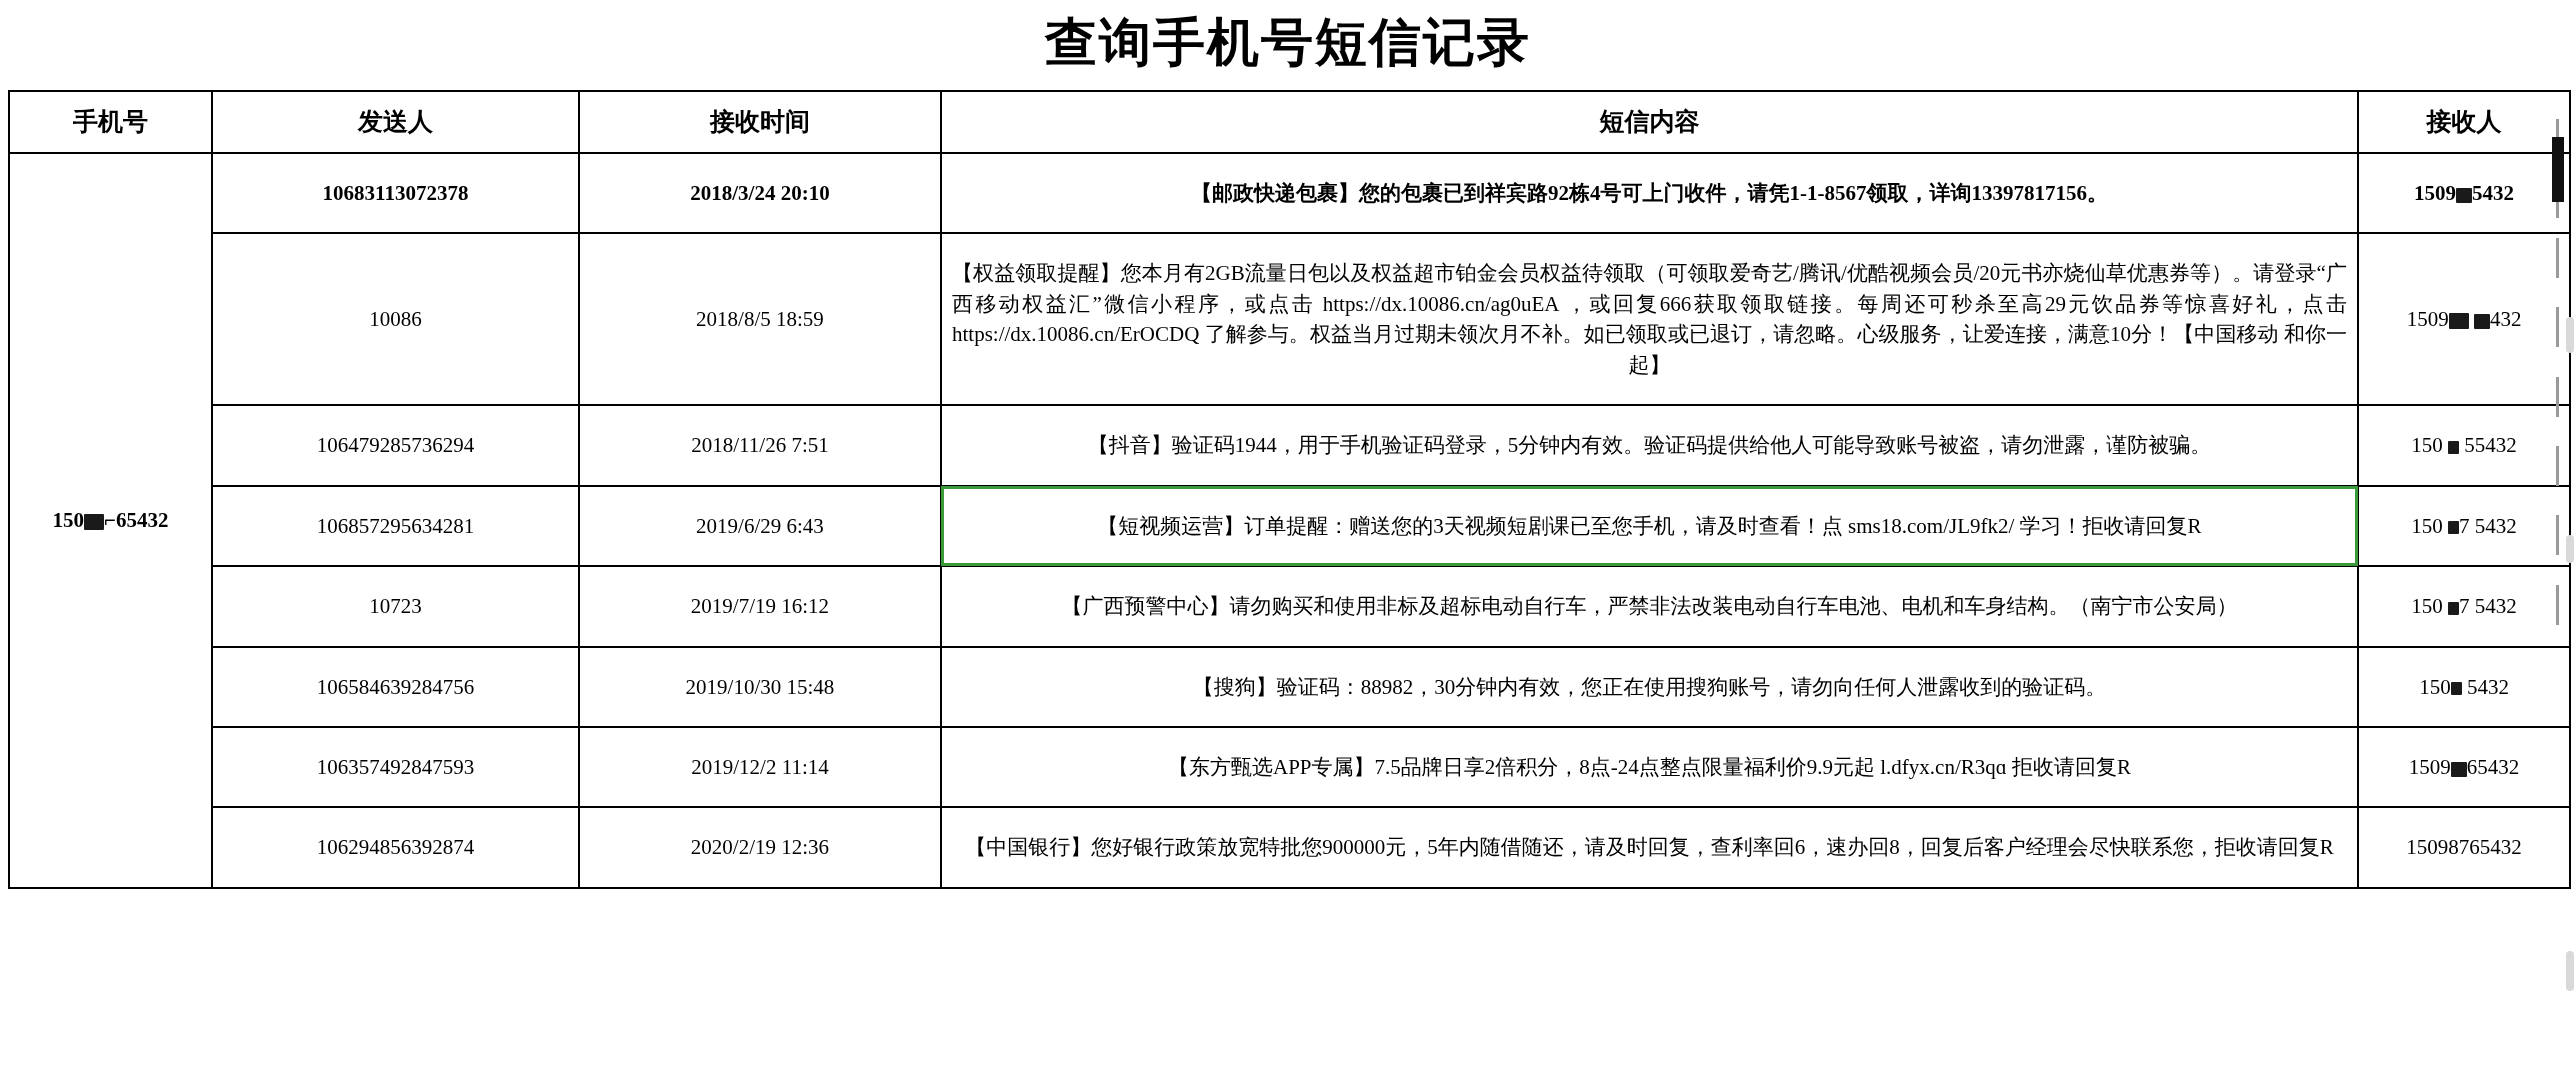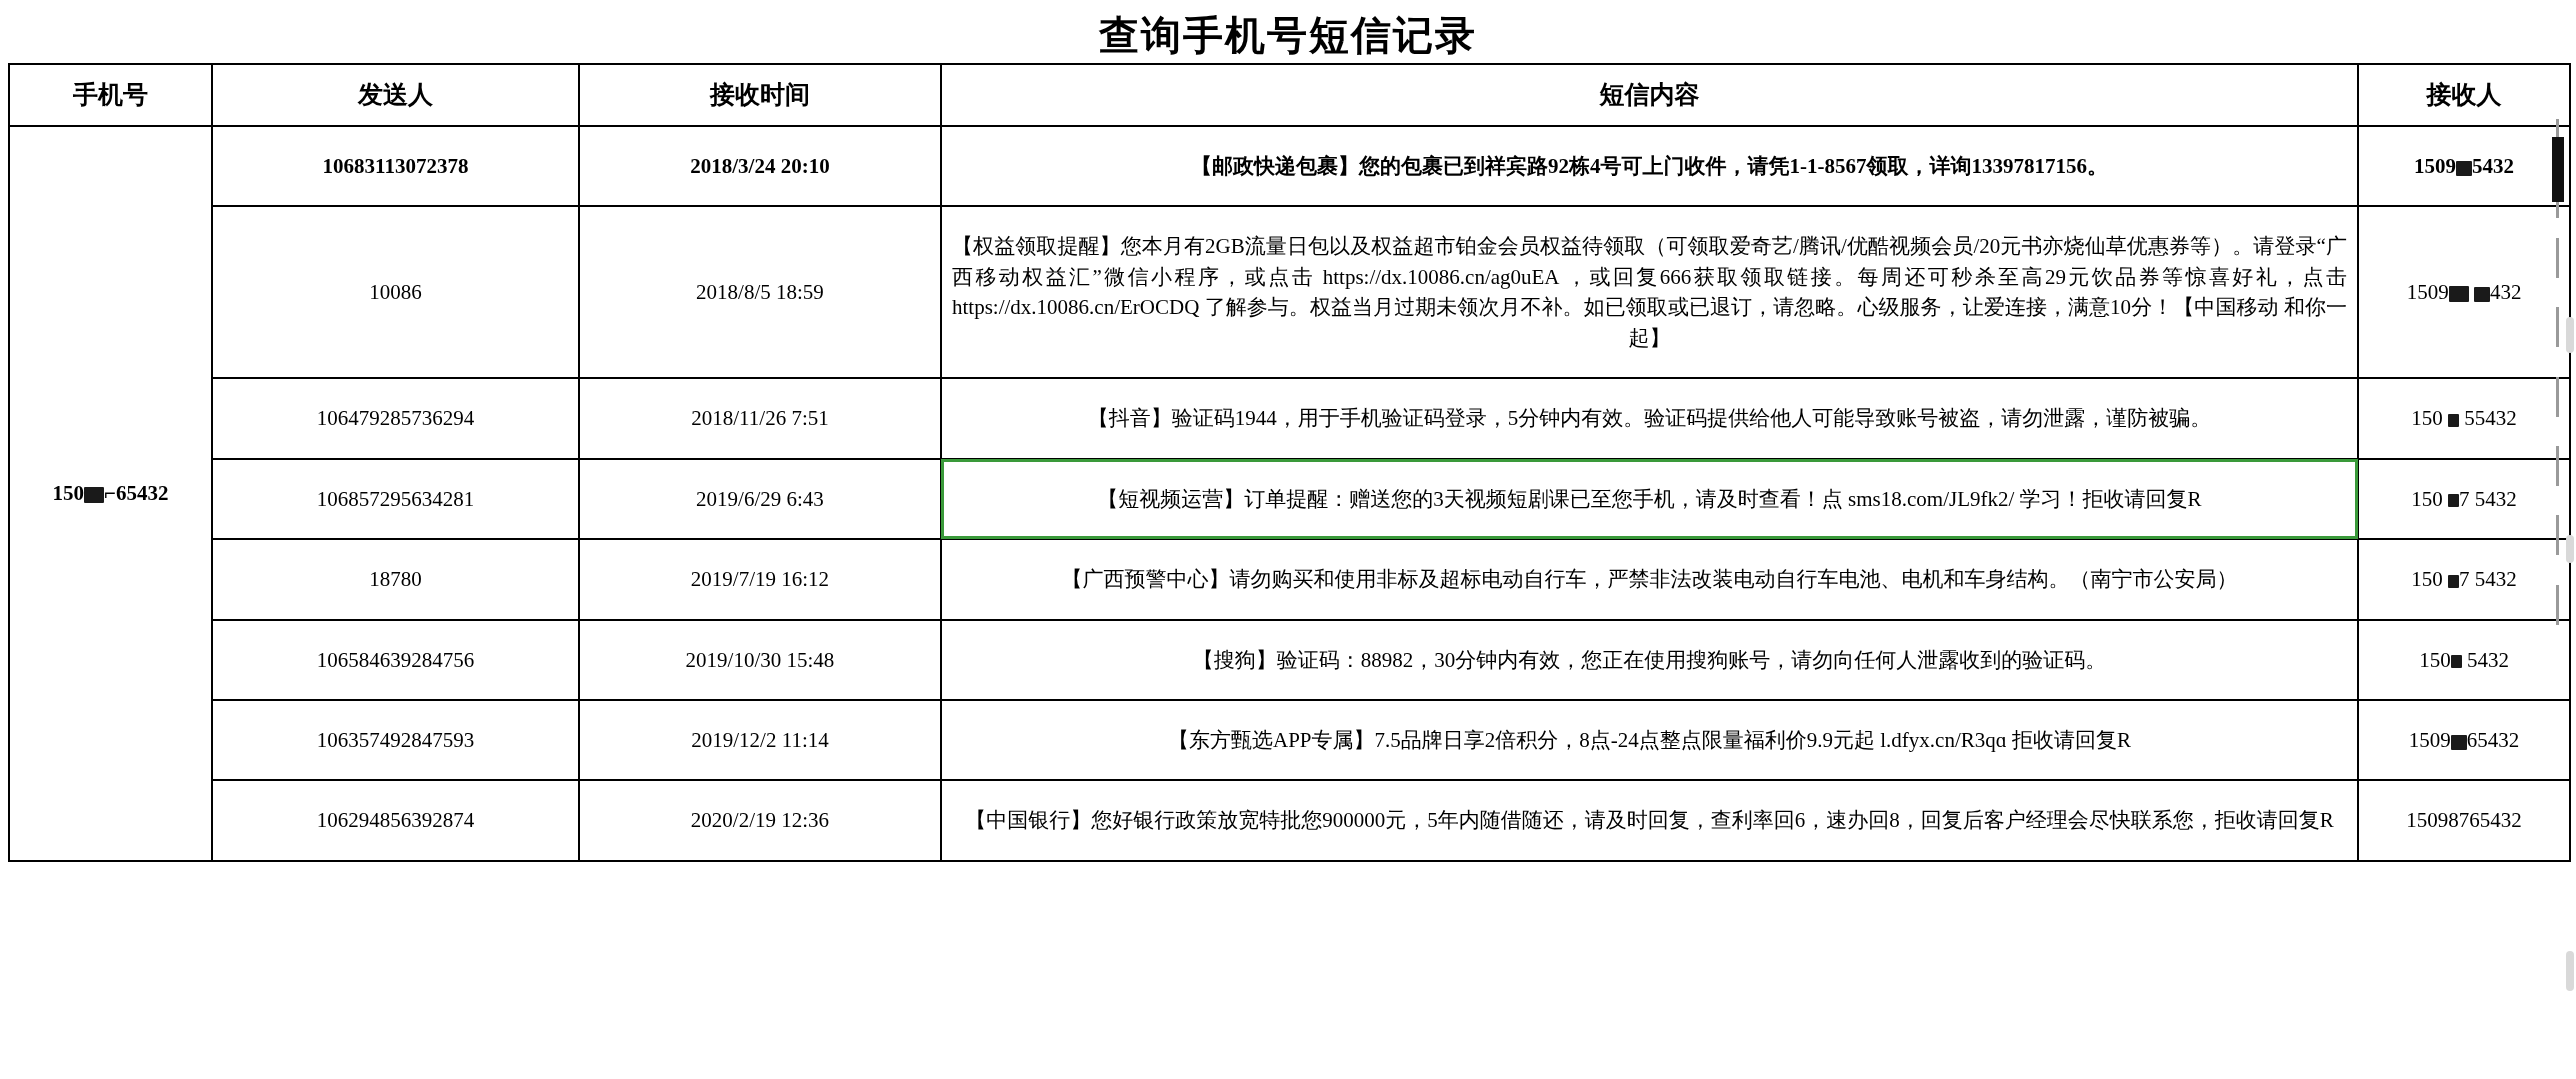--- a/index.html
+++ b/index.html
@@ -15,24 +15,25 @@
     overflow: hidden;
   }
   .page {
     position: relative;
     width: 2576px;
     height: 1080px;
     box-sizing: border-box;
   }
   .doc-title {
     text-align: center;
-    font-size: 40px;
+    font-size: 52px;
     font-weight: bold;
     letter-spacing: 2px;
     padding-top: 8px;
+    padding-bottom: 12px;
     font-family: "Liberation Serif", "DejaVu Serif", serif;
   }
   table.sms-table {
     width: 2560px;
     margin: 0 8px;
     border-collapse: collapse;
     table-layout: fixed;
   }
   table.sms-table th,
   table.sms-table td {
@@ -201,21 +202,21 @@
       <tr class="highlight row-sep">
         <td class="sender-cell">106857295634281</td>
         <td class="time-cell">2019/6/29 6:43</td>
         <td class="content-cell center-line">【短视频运营】订单提醒：赠送您的3天视频短剧课已至您手机，请及时查看！点 sms18.com/JL9fk2/ 学习！拒收请回复R</td>
         <td class="recv-cell">
           <span>150</span>&nbsp;<span class="redact r-tiny"></span><span>7 5432</span>
         </td>
       </tr>
 
       <tr class="row-sep">
-        <td class="sender-cell">18780</td>
+        <td class="sender-cell">10723</td>
         <td class="time-cell">2019/7/19 16:12</td>
         <td class="content-cell">【广西预警中心】请勿购买和使用非标及超标电动自行车，严禁非法改装电动自行车电池、电机和车身结构。（南宁市公安局）</td>
         <td class="recv-cell">
           <span>150</span>&nbsp;<span class="redact r-tiny"></span><span>7 5432</span>
         </td>
       </tr>
 
       <tr>
         <td class="sender-cell">106584639284756</td>
         <td class="time-cell">2019/10/30 15:48</td>

